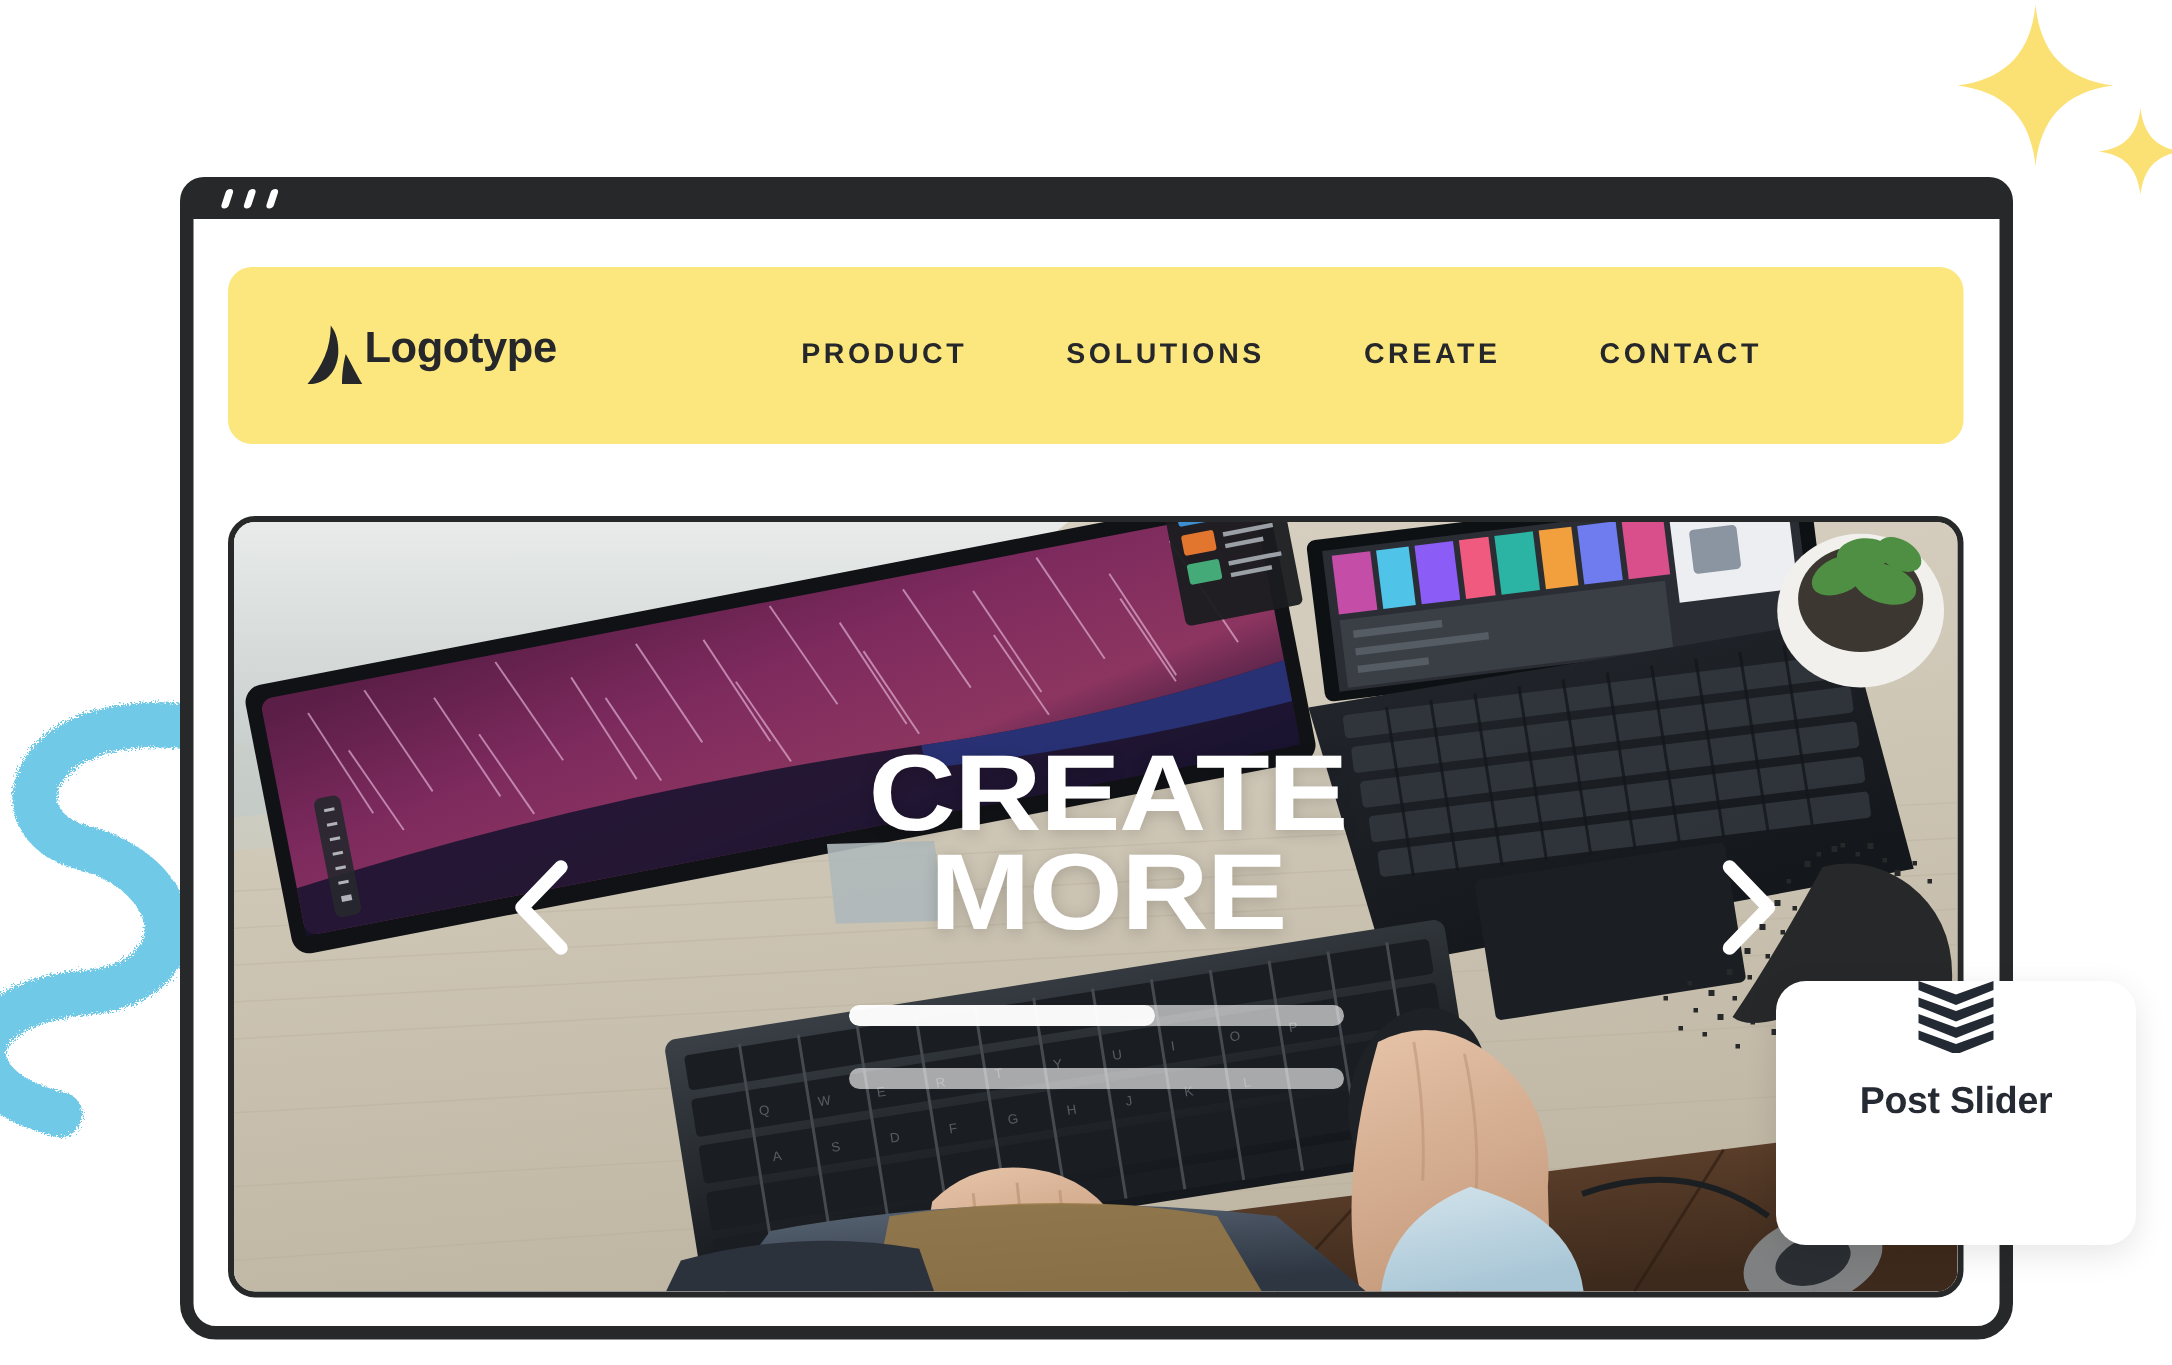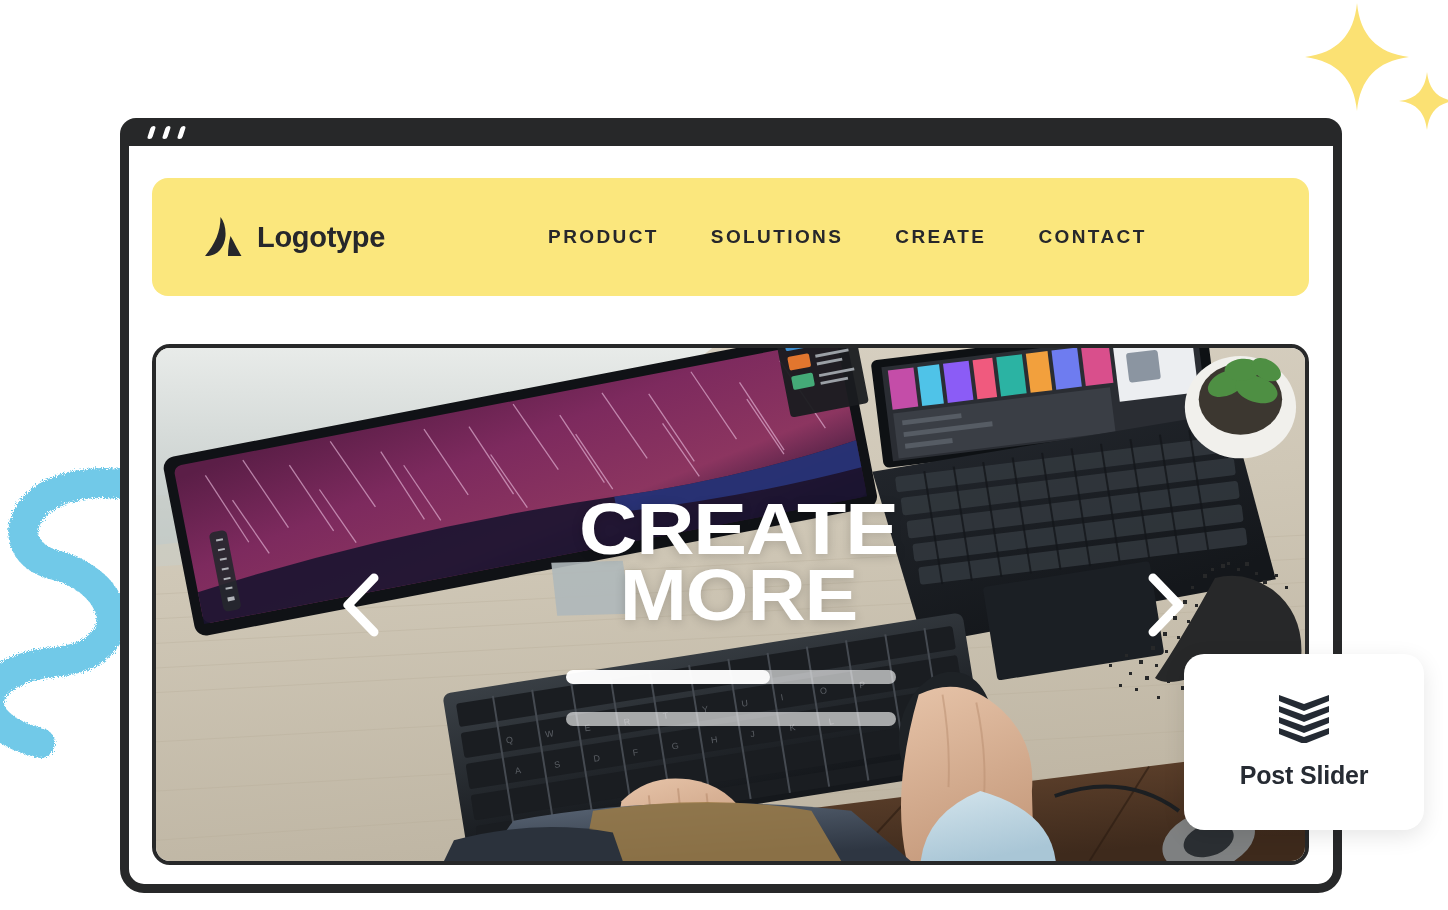--- a/index.html
+++ b/index.html
@@ -79,36 +79,35 @@
     position: absolute;
     left: 23px; top: 51px;
     width: 1157px; height: 118px;
     background: #FBE77D;
     border-radius: 16px;
     display: flex;
     align-items: center;
   }
   #brand {
     display: flex;
-    align-items: center;
     margin-left: 51px;
-    gap: 14px;
+    gap: 0;
   }
   #logo-mark { width: 40px; height: 42px; flex: none; }
   #brand-name {
     font-size: 29px;
     font-weight: bold;
     color: #26272B;
     letter-spacing: -0.3px;
   }
   #navlinks {
     display: flex;
     align-items: center;
     margin-left: 163px;
-    gap: 52px;
+    gap: 66px;
   }
   .navlink {
     font-size: 19px;
     font-weight: bold;
     letter-spacing: 2.4px;
     color: #26272B;
     text-decoration: none;
     white-space: nowrap;
     cursor: pointer;
   }
@@ -193,21 +192,21 @@
   #post-slider-card {
     position: absolute;
     left: 1184px; top: 654px;
     width: 240px; height: 176px;
     background: #ffffff;
     border-radius: 20px;
     z-index: 12;
     display: flex;
     flex-direction: column;
     align-items: center;
-    justify-content: center;
+    justify-content: flex-start;
     gap: 18px;
     box-shadow: 0 6px 22px rgba(0,0,0,0.10);
     cursor: pointer;
   }
   #slider-icon { width: 54px; height: 48px; }
   #post-slider-label {
     font-size: 25px;
     font-weight: bold;
     color: #262B33;
     letter-spacing: -0.2px;

